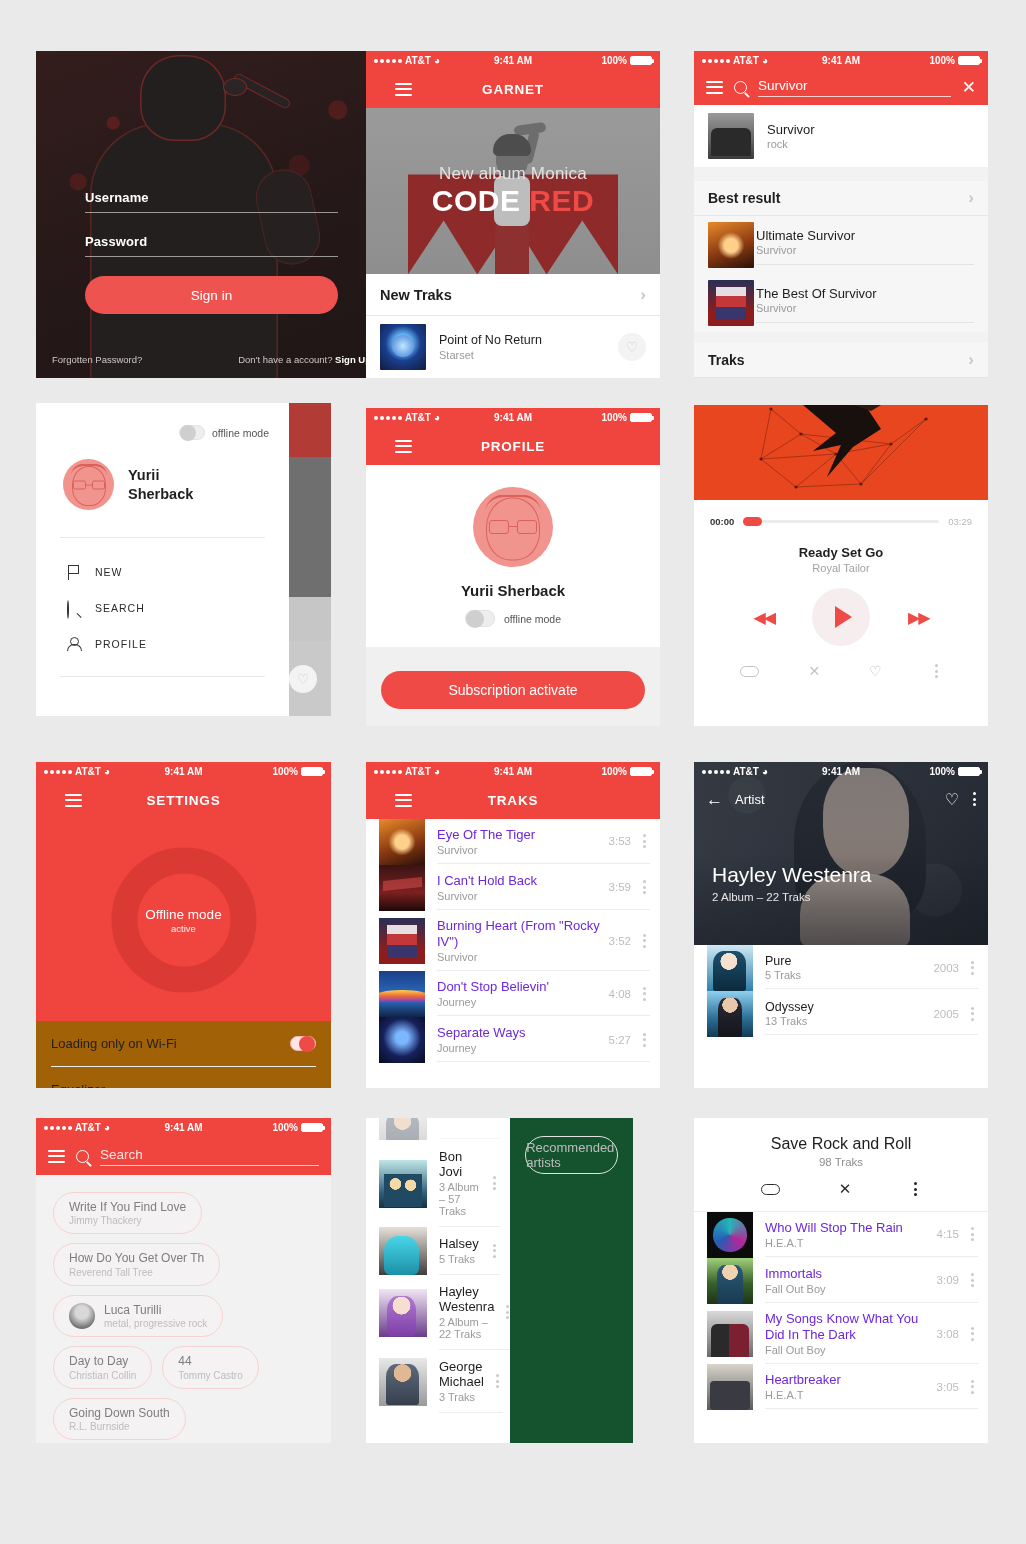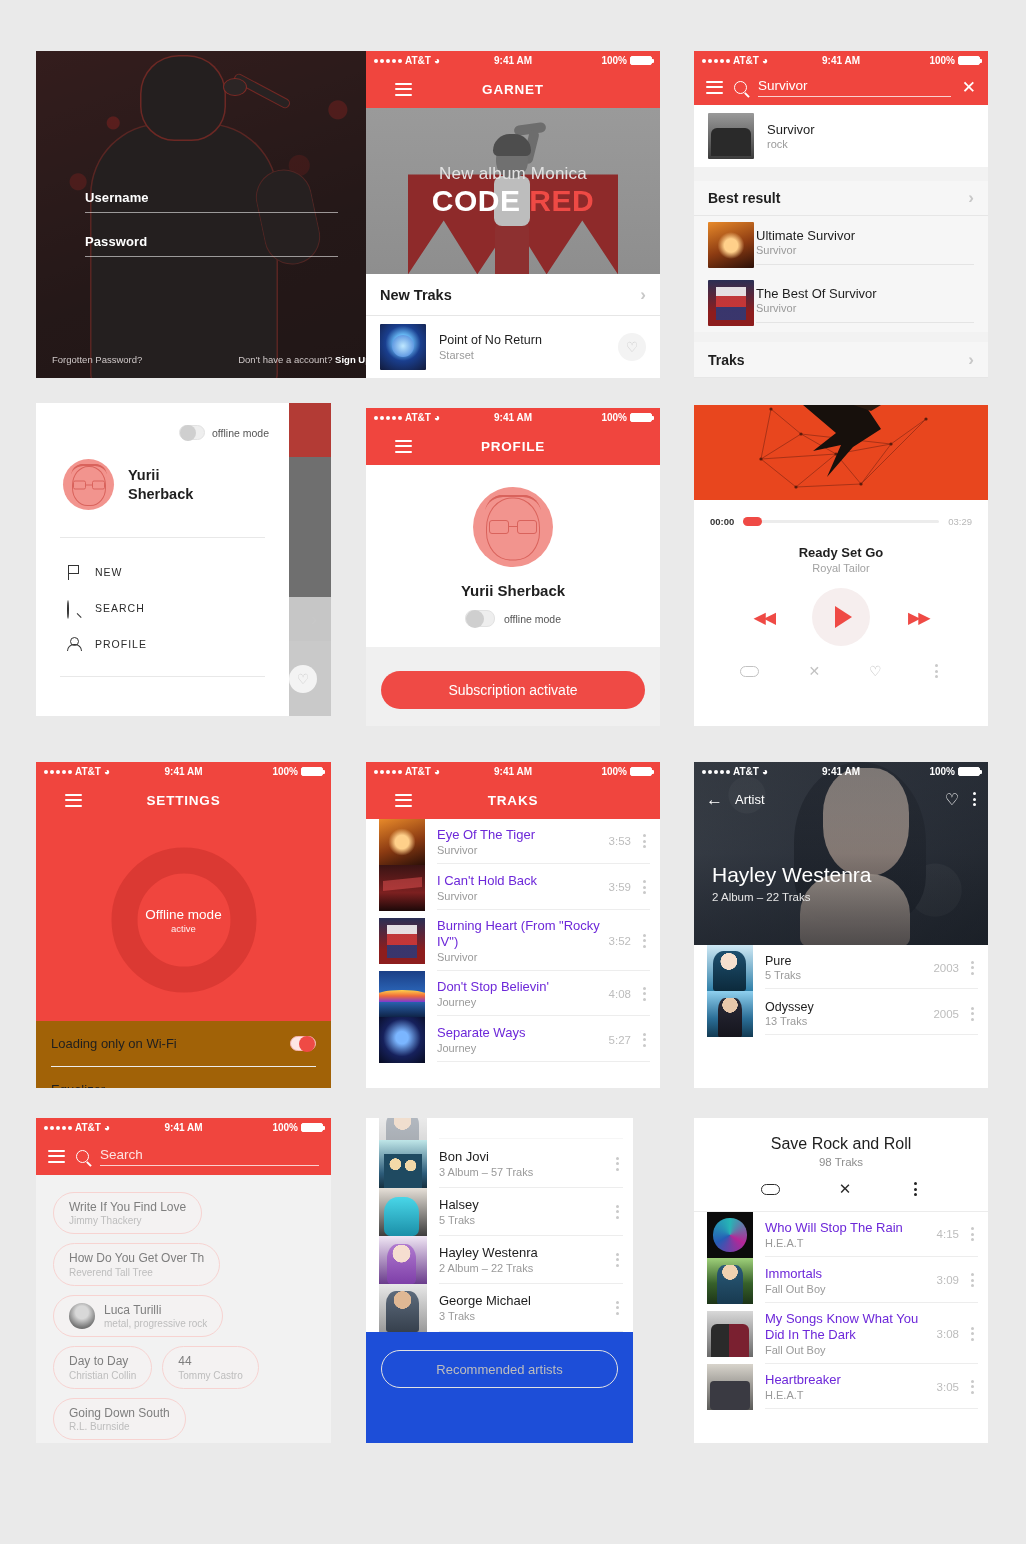--- a/index.html
+++ b/index.html
@@ -316,21 +316,21 @@
 
   
   #chips { left: 36px; top: 1118px; width: 295px; height: 325px; display: flex; flex-direction: column; background: #f2f2f2; }
   .chip-area { padding: 17px 0 0 17px; display: flex; flex-wrap: wrap; gap: 9px 10px; }
   .chip { border: 1px solid #f7d3d1; border-radius: 22px; padding: 7px 15px; display: flex; align-items: center; gap: 9px; background: #f4f2f2; cursor: pointer; }
   .chip-av { width: 26px; height: 26px; border-radius: 50%; flex: 0 0 auto; overflow: hidden; position: relative; }
   .chip-t { font-size: 12px; color: #7e7e7e; line-height: 1.2; }
   .chip-s { font-size: 10px; color: #bdbdbd; margin-top: 1px; }
 
   
-  #artists { left: 366px; top: 1118px; width: 267px; height: 325px; display: flex; flex-direction: column; background: #1d4ed8; }
+  #artists { left: 366px; top: 1118px; width: 267px; height: 325px; display: flex; flex-direction: row; background: #14532d; }
   .al-clip { background: #fff; overflow: hidden; }
   .al-row { display: flex; align-items: center; gap: 12px; padding: 0 10px 0 13px; background: #fff; }
   .al-thumb { width: 48px; height: 48px; flex: 0 0 auto; overflow: hidden; position: relative; }
   .al-mid { flex: 1 1 auto; display: flex; align-items: center; border-bottom: 1px solid #ededed; padding: 9px 0; gap: 8px; }
   .al-name { font-size: 13px; color: #1e1e1e; }
   .al-sub { font-size: 11px; color: #9a9a9a; margin-top: 2px; }
   .rec-btn { margin: 18px 15px 0; height: 38px; border-radius: 19px; border: 1px solid #e2e2e2; display: flex; align-items: center; justify-content: center; font-size: 13px; color: #bdbdbd; cursor: pointer; }
 
   
   #album { left: 694px; top: 1118px; width: 294px; height: 325px; display: flex; flex-direction: column; background: #fff; }
@@ -356,20 +356,21 @@
       <div class="lp-mic2"></div>
       <div class="lp-shade"></div>
     </div>
     <div class="login-form">
       <div class="field">
         <span>Username</span>
       </div>
       <div class="field">
         <span>Password</span>
       </div>
+      <div class="signin-btn">Sign in</div>
     </div>
     <div class="login-foot">
       <span>Forgotten Password?</span>
       <span><span>Don't have a account?</span> <b>Sign Up</b></span>
     </div>
   </div>
 
   <div class="screen" id="garnet">
     <div class="statusbar">
       <div class="sb-left">

